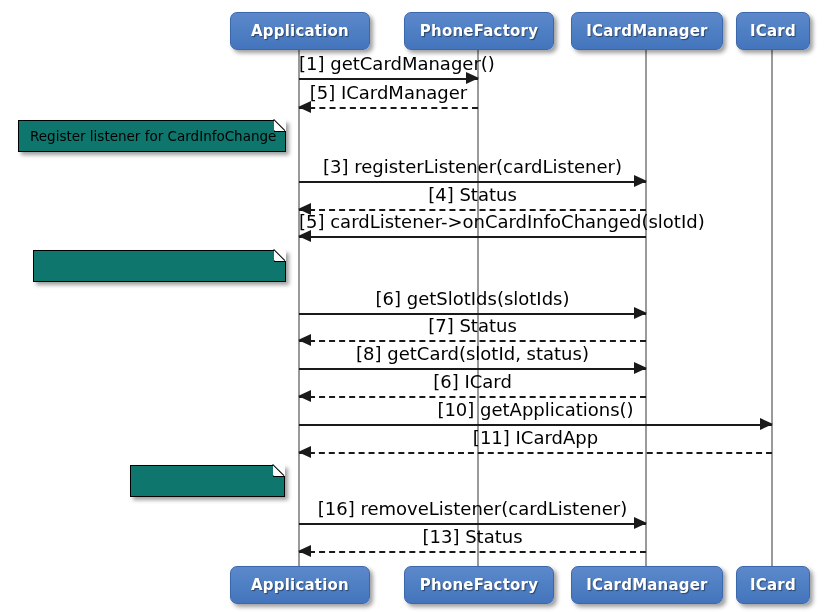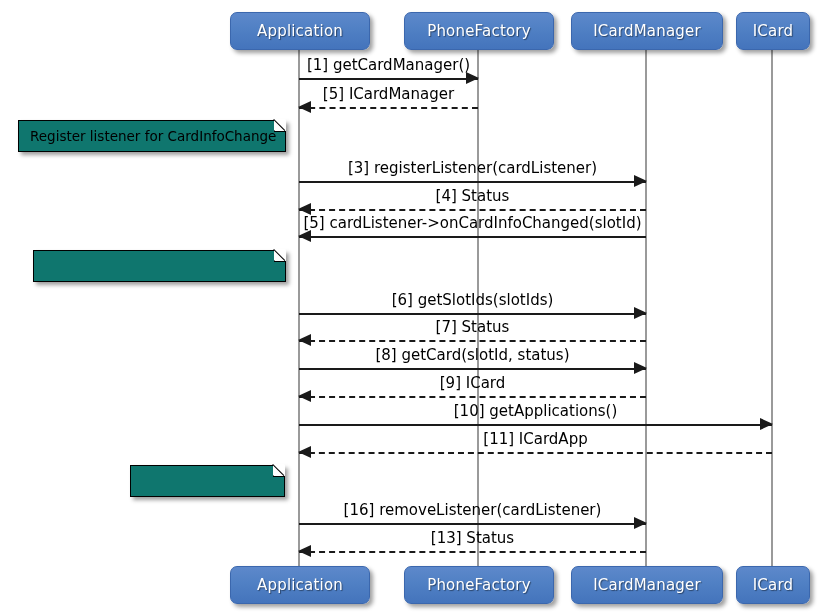--- a/index.html
+++ b/index.html
@@ -32,21 +32,21 @@
     border: 1px solid #3b67ad;
     background: linear-gradient(to bottom, #5d88cb 0%, #5080c4 45%, #4474bc 100%);
     box-shadow: 3px 3px 4px rgba(0,0,0,0.38);
     display: flex;
     align-items: center;
     justify-content: center;
   }
   .participant-label {
     color: #ffffff;
     font-size: 15px;
-    font-weight: normal;
+    font-weight: bold;
     letter-spacing: 0.2px;
     text-shadow: 1px 1px 1px rgba(0,0,0,0.45);
     white-space: nowrap;
   }
 
   
   .message {
     position: absolute;
     height: 0;
   }
@@ -78,21 +78,21 @@
     left: -1px;
     border-right: 13px solid #1a1a1a;
   }
 
   .msg-label {
     position: absolute;
     bottom: 4px;
     left: 0;
     width: 100%;
     text-align: center;
-    font-size: 15px;
+    font-size: 18px;
     color: #000000;
     white-space: nowrap;
   }
 
   
   .note {
     position: absolute;
     box-sizing: border-box;
     background: #0f766e;
     border: 1px solid #000000;
@@ -186,21 +186,21 @@
         <div class="msg-label">[7] Status</div>
       </div>
       <div class="message" style="left: 299px; top: 368px; width: 347px;">
         <div class="msg-line solid"></div>
         <div class="arrowhead right"></div>
         <div class="msg-label">[8] getCard(slotId, status)</div>
       </div>
       <div class="message" style="left: 299px; top: 396px; width: 347px;">
         <div class="msg-line dashed"></div>
         <div class="arrowhead left"></div>
-        <div class="msg-label">[9] ICard</div>
+        <div class="msg-label">[6] ICard</div>
       </div>
       <div class="message" style="left: 299px; top: 424px; width: 473px;">
         <div class="msg-line solid"></div>
         <div class="arrowhead right"></div>
         <div class="msg-label">[10] getApplications()</div>
       </div>
       <div class="message" style="left: 299px; top: 452px; width: 473px;">
         <div class="msg-line dashed"></div>
         <div class="arrowhead left"></div>
         <div class="msg-label">[11] ICardApp</div>

